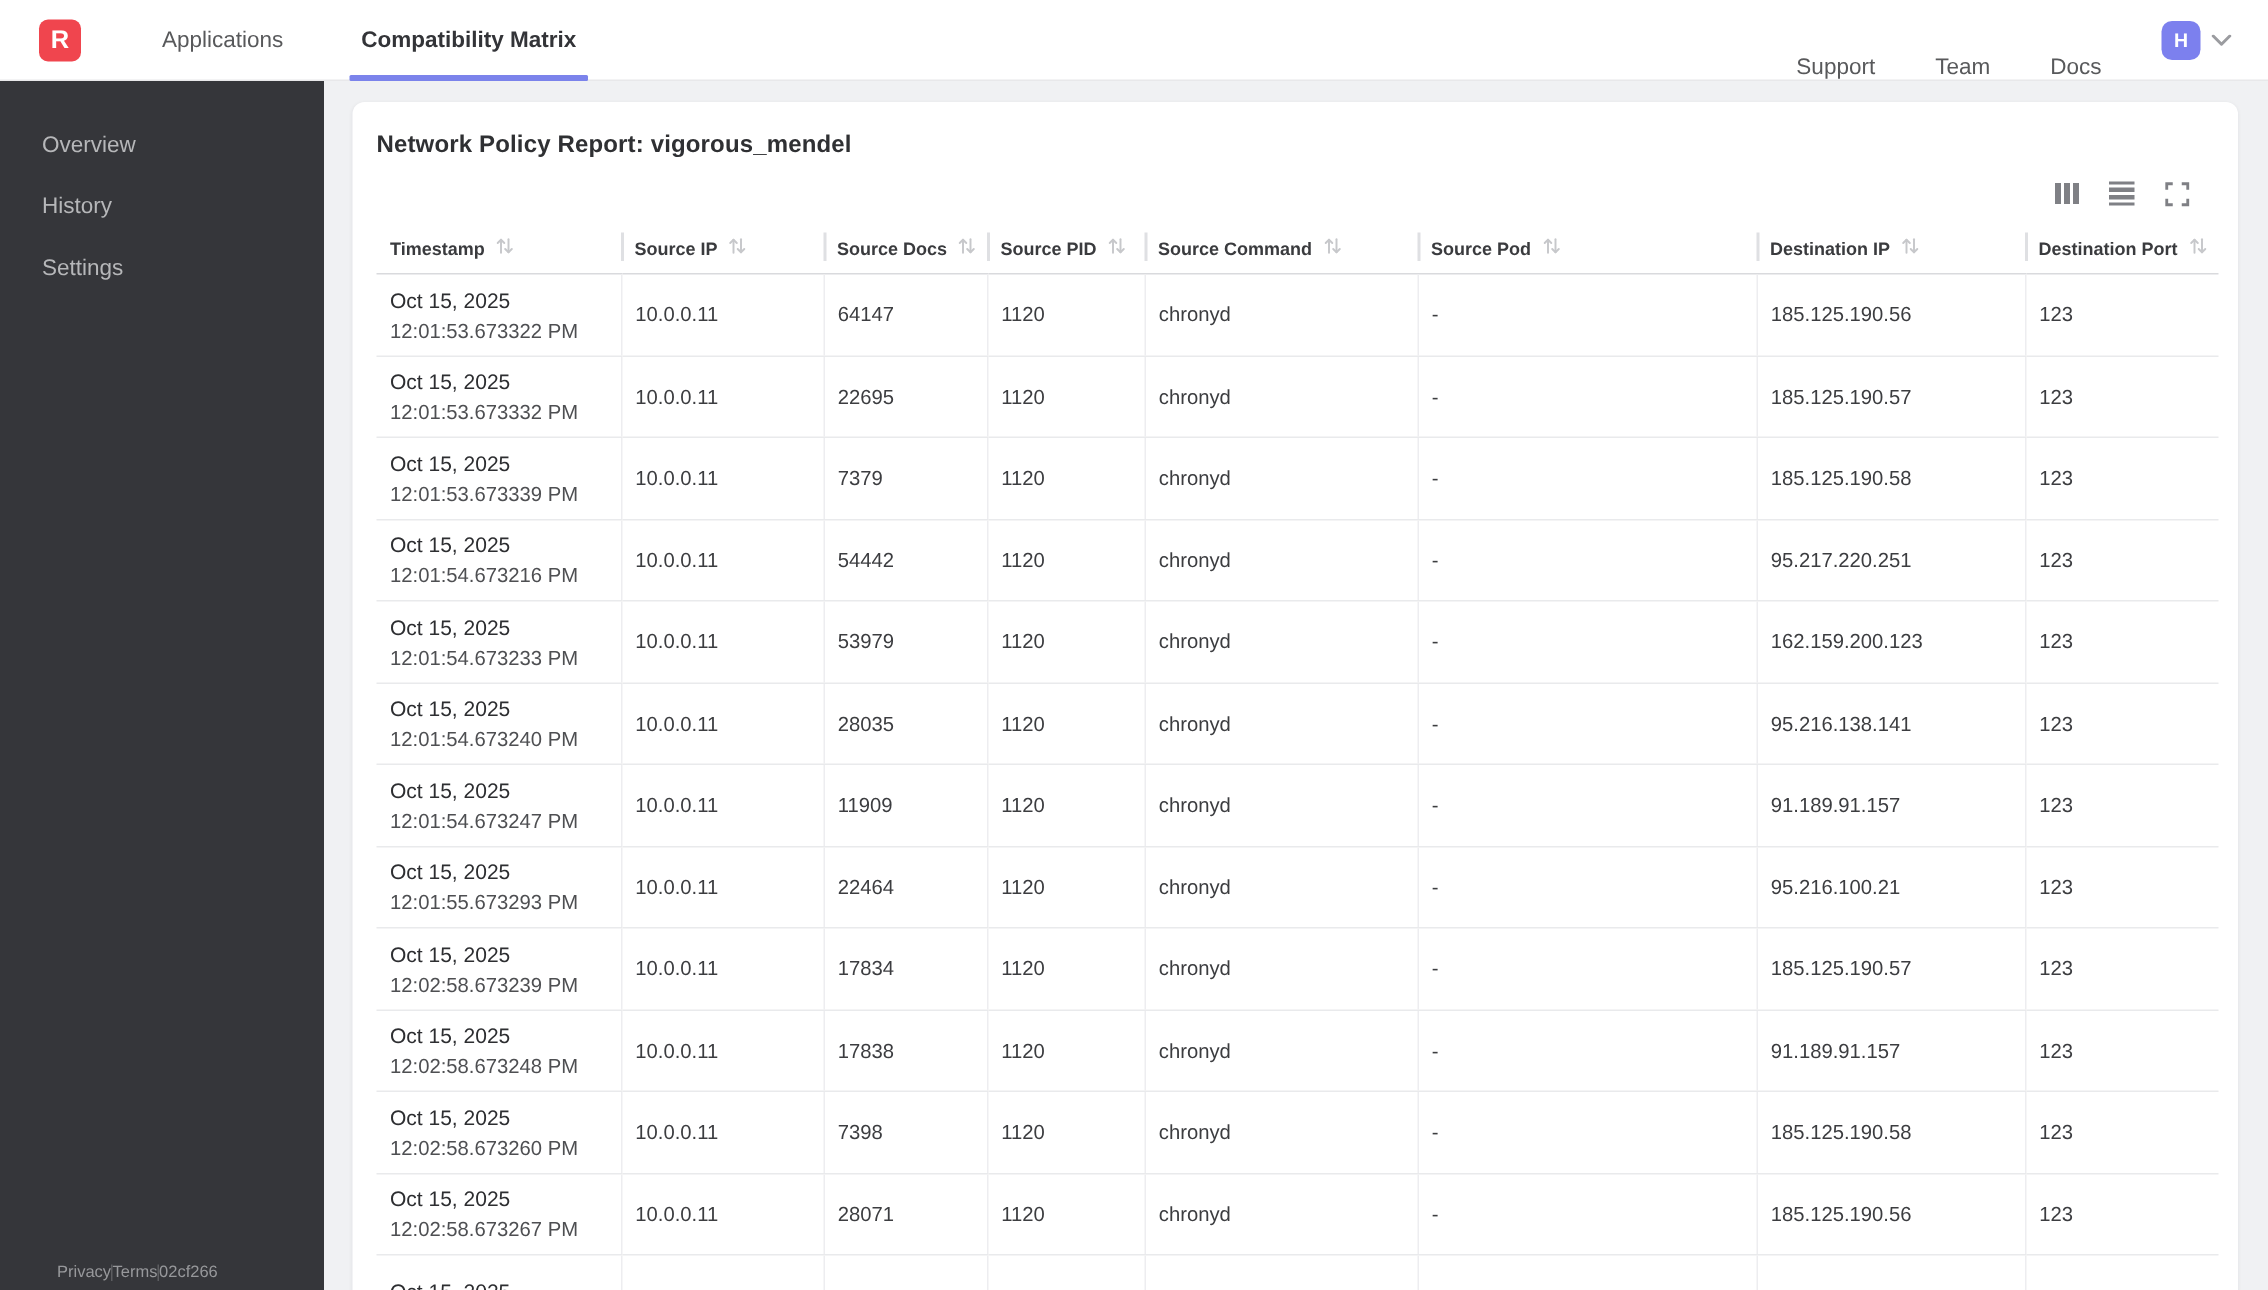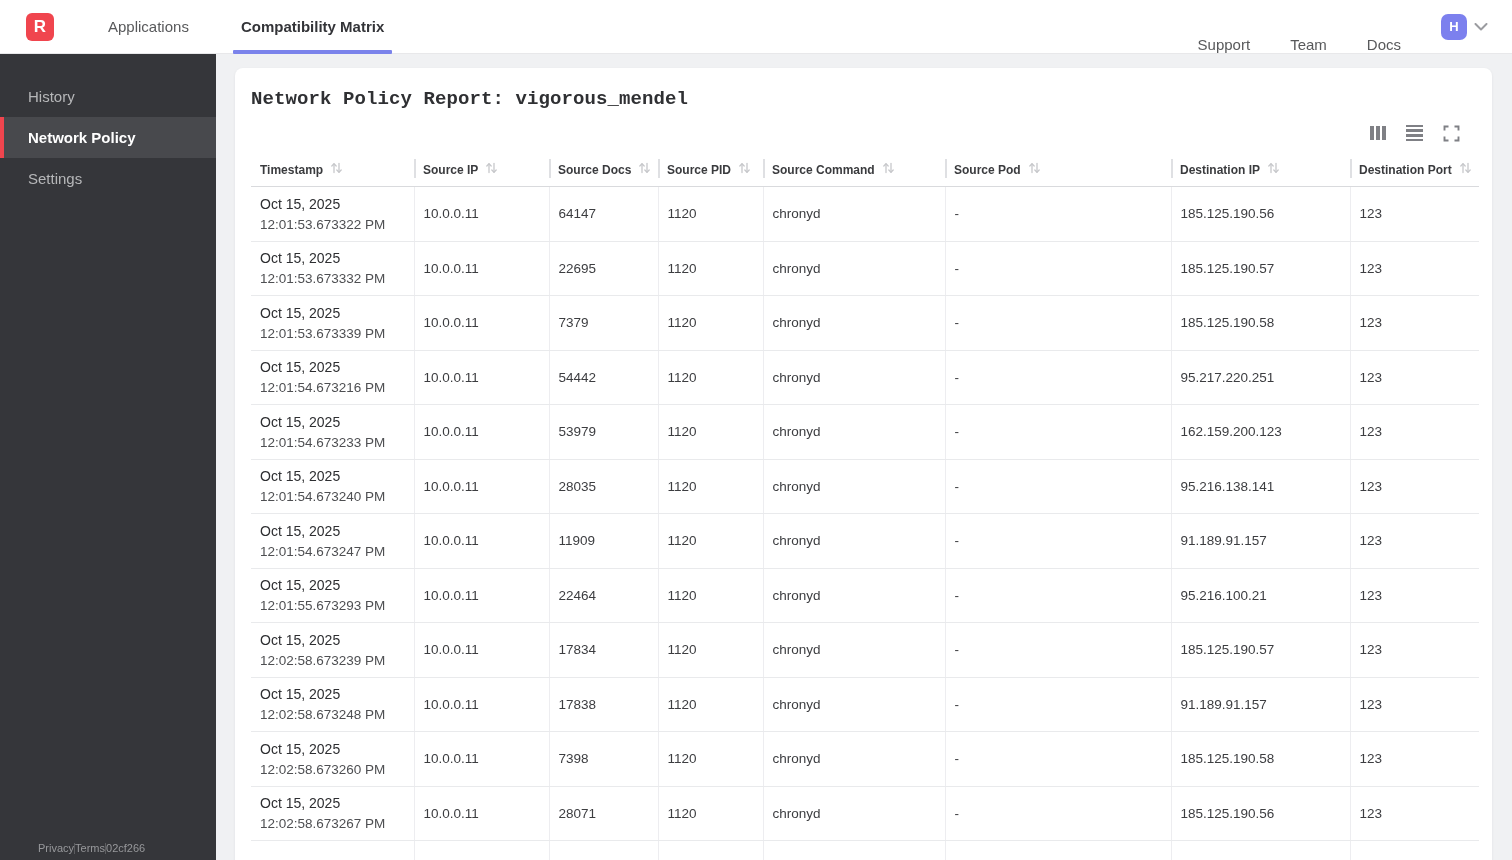--- a/index.html
+++ b/index.html
@@ -39,21 +39,21 @@
     align-items:center; gap:0; font-size:11px; color:#97989b; }
   .side-footer .lnk { cursor:pointer; }
   .vdiv { width:1px; height:11px; background:#5c5d60; }
 
   
   .main { position:fixed; left:216px; top:54px; width:1296px; height:806px;
     overflow:hidden; background:#f0f1f3; }
   .card { position:absolute; left:19px; top:14px; width:1257px; height:920px;
     background:#fff; border-radius:8px; box-shadow:0 1px 3px rgba(20,20,40,.07);
     padding:20px 16px 0 16px; }
-  .card-title { font-size:19px; font-weight:700; color:#2f3033; letter-spacing:.1px;font-family:Liberation Mono, monospace; }
+  .card-title { font-size:16px; font-weight:700; color:#2f3033; letter-spacing:.1px; }
   .toolbar { display:flex; justify-content:flex-end; align-items:center;
     gap:20px; margin-top:14px; padding-right:16px; height:18px; }
   .tool-btn { cursor:pointer; display:flex; align-items:center; justify-content:center; }
   .icon-cols { display:flex; gap:2px; }
   .icon-cols i { display:block; width:4px; height:14px; background:#7f8085; }
   .icon-rows { display:flex; flex-direction:column; gap:2px; }
   .icon-rows i { display:block; width:17px; height:2.6px; background:#7f8085; }
 
   
   table { border-collapse:collapse; table-layout:fixed; width:1228px; margin-top:16px; }
@@ -94,22 +94,22 @@
     <span class="chevron">
       <svg width="14" height="8" viewBox="0 0 14 8">
           <path d="M1.5 1 L7 6.5 L12.5 1" fill="none" stroke="#9b9ca0" stroke-width="2" stroke-linecap="round" stroke-linejoin="round"></path>
         </svg>
     </span>
   </div>
 </div>
 
 <div class="sidebar">
   <div class="side-list">
+      <div class="side-item">Overview</div>
       <div class="side-item">History</div>
-      <div class="side-item active">Network Policy</div>
       <div class="side-item">Settings</div>
     </div>
   <div class="side-footer">
     <span class="lnk">Privacy</span>
     <span class="vdiv"></span>
     <span class="lnk">Terms</span>
     <span class="vdiv"></span>
     <span>02cf266</span>
   </div>
 </div>

